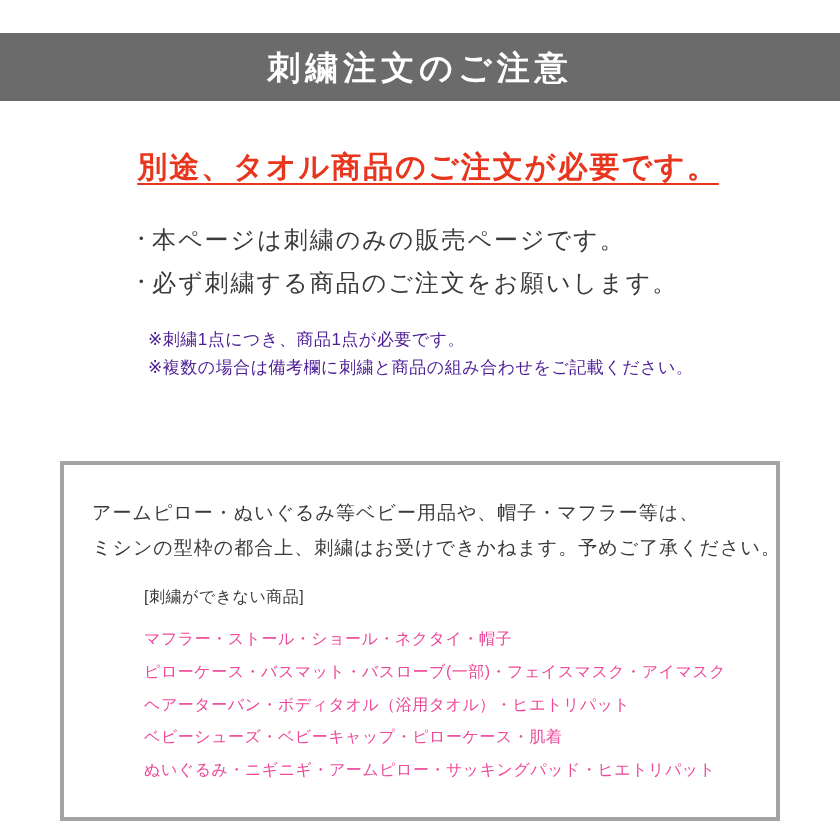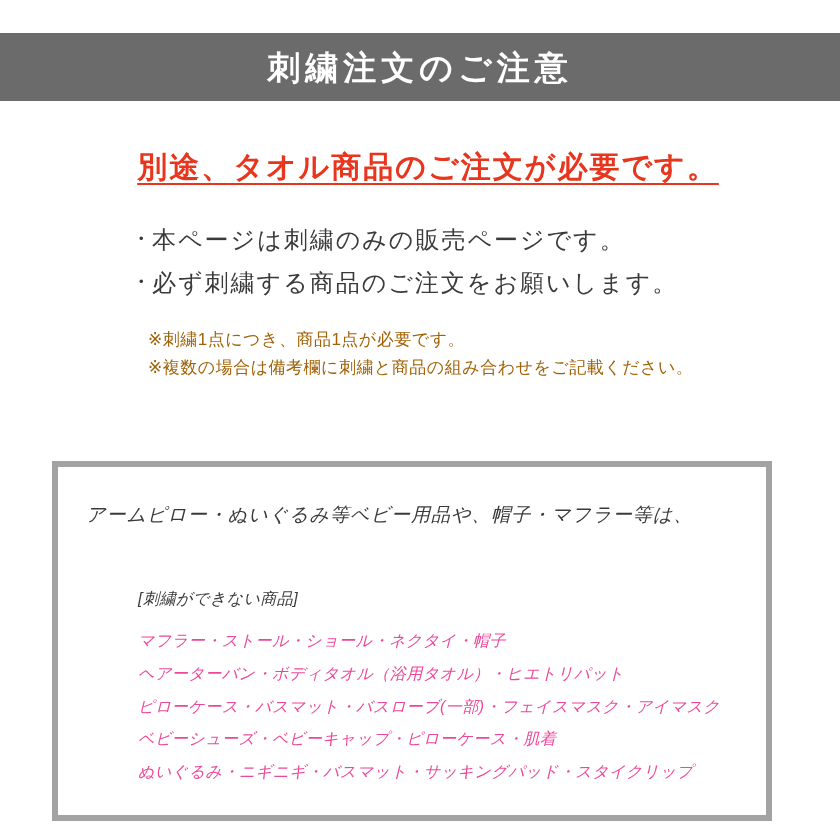--- a/index.html
+++ b/index.html
@@ -85,37 +85,36 @@
   .bullet-text {
     line-height: 1.2;
     text-align: center;
   }
 
   
   .notes {
     position: absolute;
     top: 326px;
     left: 148px;
-    color: #a16207;
+    color: #4c1d95;
     font-size: 17px;
     line-height: 1.65;
     letter-spacing: 0.5px;
     white-space: nowrap;
   }
 
   
   .box {
     position: absolute;
     top: 461px;
-    left: 52px;
+    left: 60px;
     width: 720px;
     height: 360px;
-    border: 6px solid #a3a3a3;
+    border: 4px solid #a3a3a3;
     box-sizing: border-box;
-    font-style: italic;
   }
   .box-lead {
     position: absolute;
     top: 30px;
     left: 28px;
     font-size: 19px;
     color: #3a3a3a;
     line-height: 1.85;
     letter-spacing: 1px;
     white-space: nowrap;
@@ -167,24 +166,25 @@
   </div>
 
   <div class="notes">
     <div>※刺繍1点につき、商品1点が必要です。</div>
     <div>※複数の場合は備考欄に刺繍と商品の組み合わせをご記載ください。</div>
   </div>
 
   <div class="box">
     <div class="box-lead">
       <div>アームピロー・ぬいぐるみ等ベビー用品や、帽子・マフラー等は、</div>
+      <div>ミシンの型枠の都合上、刺繍はお受けできかねます。予めご了承ください。</div>
     </div>
     <div class="box-sub">[刺繍ができない商品]</div>
     <div class="box-list">
       <div>マフラー・ストール・ショール・ネクタイ・帽子</div>
+      <div>ピローケース・バスマット・バスローブ(一部)・フェイスマスク・アイマスク</div>
       <div>ヘアーターバン・ボディタオル（浴用タオル）・ヒエトリパット</div>
-      <div>ピローケース・バスマット・バスローブ(一部)・フェイスマスク・アイマスク</div>
       <div>ベビーシューズ・ベビーキャップ・ピローケース・肌着</div>
-      <div>ぬいぐるみ・ニギニギ・バスマット・サッキングパッド・スタイクリップ</div>
+      <div>ぬいぐるみ・ニギニギ・アームピロー・サッキングパッド・ヒエトリパット</div>
     </div>
   </div>
 
 </div>
 
 </body></html>

